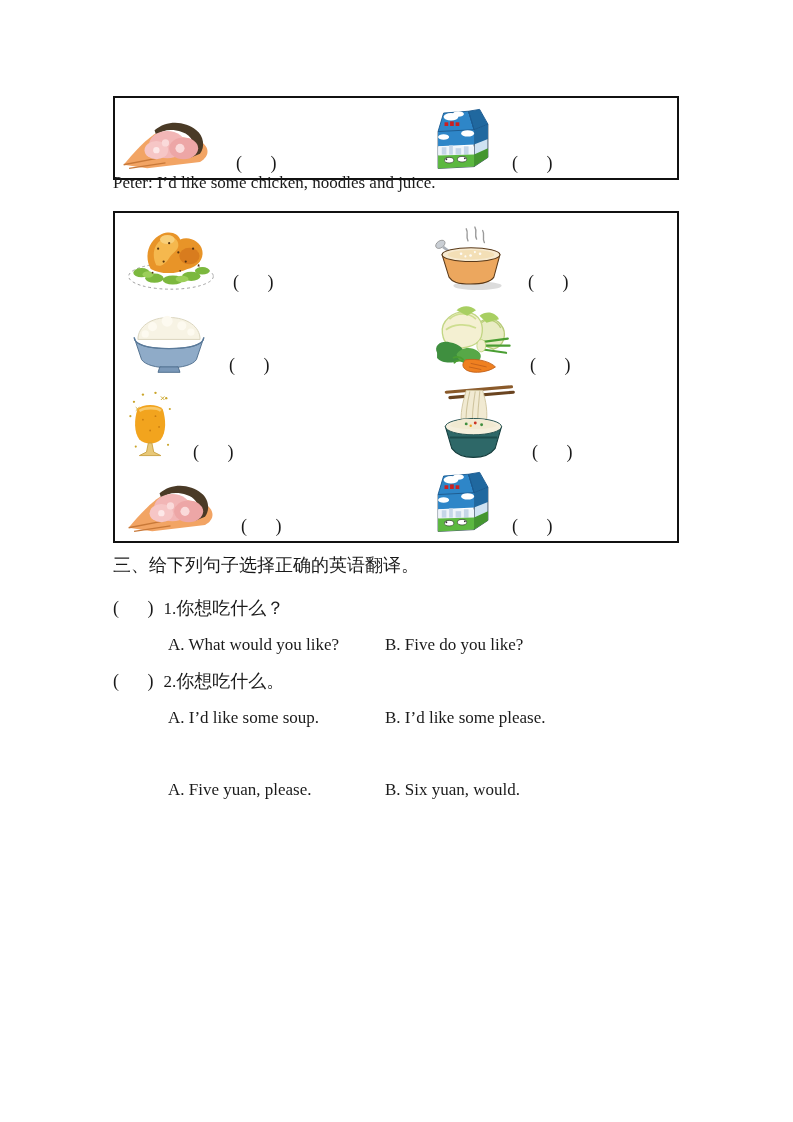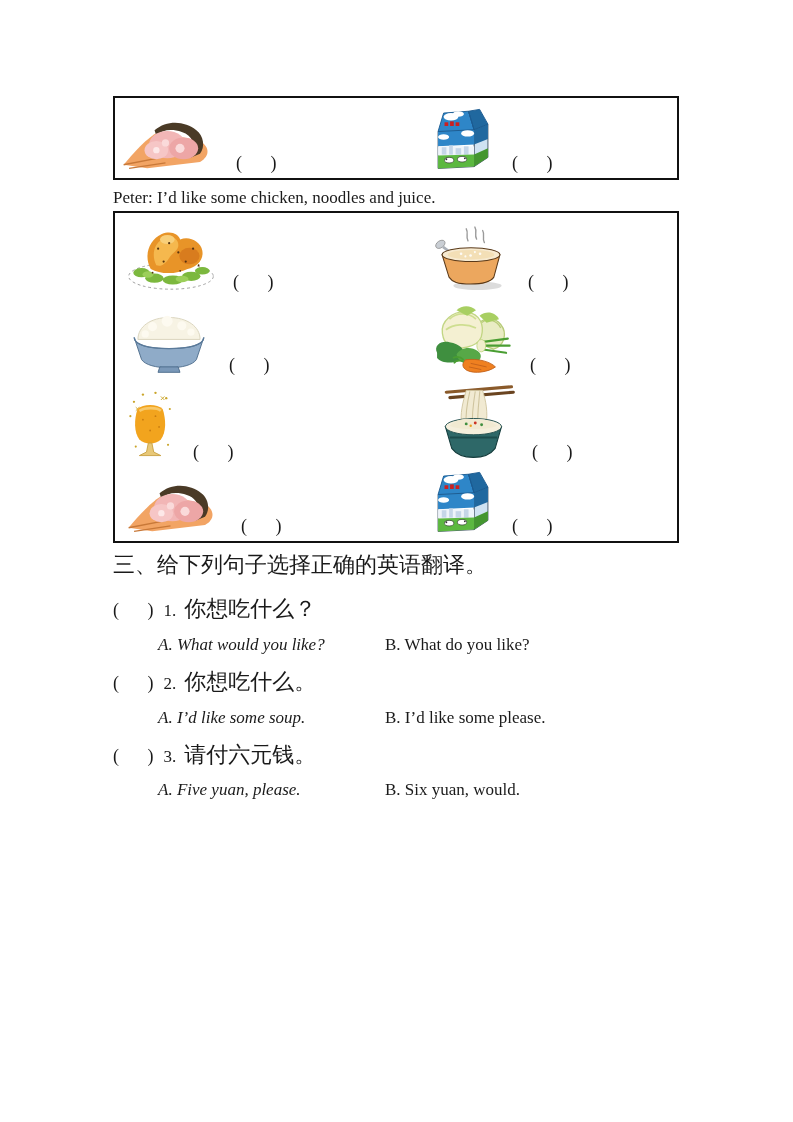--- a/index.html
+++ b/index.html
@@ -10,25 +10,25 @@
   .picture-box{
     position:absolute;left:113px;width:566px;border:2px solid #111;box-sizing:border-box;background:#fff;
   }
   #box1{top:96px;height:84px;}
   #box2{top:211px;height:332px;}
   .img-row{position:absolute;left:10px;width:546px;display:flex;}
   .cell{display:flex;align-items:flex-end;gap:16px;width:50%;box-sizing:border-box;}
   .cell.right{padding-left:32px;}
   .blank{font-size:18px;white-space:pre;letter-spacing:1px;line-height:1;padding-bottom:2px;}
   .line{position:absolute;font-size:17px;line-height:22px;}
-  .chinese{font-size:22px;}
+  .chinese{font-size:18px;}
   .qnum{margin-left:9px;}
-  .qtext{margin-left:8px;}
+  .qtext{font-family:Liberation Mono, monospace;}
   .opt-row{position:absolute;left:113px;width:566px;height:22px;font-size:17px;}
-  .opt-a{position:absolute;left:45px;top:0;font-style:italic;}
+  .opt-a{position:absolute;left:55px;top:0;}
   .opt-b{position:absolute;left:272px;top:0;}
   
   .img-meat{width:100px;height:64px;}
   .img-milk{width:66px;height:72px;}
   .img-chicken{width:92px;height:72px;}
   .img-soup{width:82px;height:68px;}
   .img-rice{width:88px;height:64px;}
   .img-veg{width:84px;height:73px;}
   .img-juice{width:52px;height:74px;}
   .img-noodles{width:86px;height:80px;}
@@ -219,21 +219,21 @@
       </div>
       <div class="cell right">
         <svg class="food img-milk">
             <use href="#sym-milk"></use>
           </svg>
         <span class="blank">(     )</span>
       </div>
     </div>
   </div>
 
-  <div class="line" style="left:113px;top:187px;">Peter: I’d like some chicken, noodles and juice.</div>
+  <div class="line" style="left:113px;top:172px;">Peter: I’d like some chicken, noodles and juice.</div>
 
   <div class="picture-box" id="box2">
     <div class="img-row" style="top:8px;">
       <div class="cell">
         <svg class="food img-chicken">
             <use href="#sym-chicken"></use>
           </svg>
         <span class="blank">(     )</span>
       </div>
       <div class="cell right">
@@ -287,32 +287,29 @@
     </div>
   </div>
 
   <div class="line chinese" style="left:113px;top:554px;">三、给下列句子选择正确的英语翻译。</div>
 
   <div class="line" style="left:113px;top:598px;">
     <span class="blank">(     )</span><span class="qnum">1.</span><span class="qtext chinese">你想吃什么？</span>
   </div>
   <div class="opt-row" style="top:635px;">
     <span class="opt-a">A. What would you like?</span>
-    <span class="opt-b">B. What do you like?</span>
+    <span class="opt-b">B. Five do you like?</span>
   </div>
 
   <div class="line" style="left:113px;top:671px;">
     <span class="blank">(     )</span><span class="qnum">2.</span><span class="qtext chinese">你想吃什么。</span>
   </div>
   <div class="opt-row" style="top:708px;">
     <span class="opt-a">A. I’d like some soup.</span>
     <span class="opt-b">B. I’d like some please.</span>
   </div>
 
-  <div class="line" style="left:113px;top:744px;">
-    <span class="blank">(     )</span><span class="qnum">3.</span><span class="qtext chinese">请付六元钱。</span>
-  </div>
   <div class="opt-row" style="top:780px;text-align:center;">
     <span class="opt-a">A. Five yuan, please.</span>
     <span class="opt-b">B. Six yuan, would.</span>
   </div>
 
 </div>
 
 </body></html>

